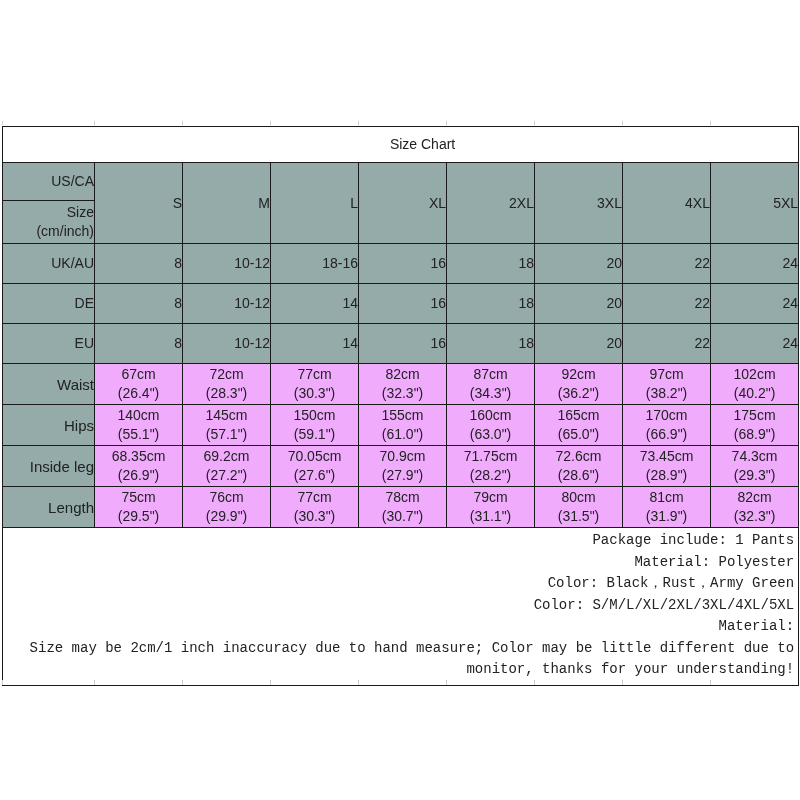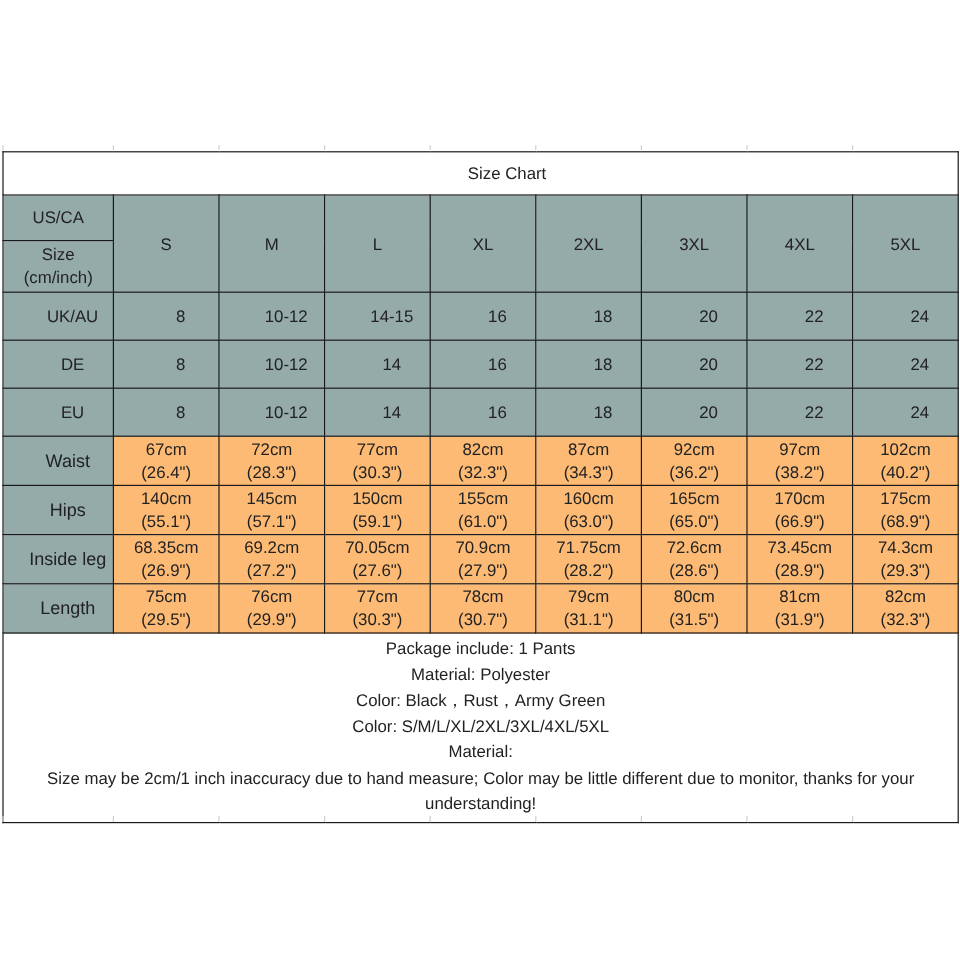--- a/index.html
+++ b/index.html
@@ -3,28 +3,28 @@
   <meta charset="utf-8">
   <style>
     html, body { margin: 0; padding: 0; background: #ffffff; }
     body { width: 800px; height: 800px; position: relative; overflow: hidden;
            font-family: "Liberation Sans", sans-serif; color: #222222; }
     .sheet { position: absolute; left: 2px; top: 126px; width: 796px; }
     table { border-collapse: collapse; width: 796px; table-layout: fixed; }
     td { border: 1.5px solid #1a1a1a; text-align: center; vertical-align: middle;
          font-size: 14px; line-height: 19px; padding: 0; }
     .title td { height: 35px; background: #ffffff; font-size: 14px; padding-left: 44px; }
-    .teal { background: #94aba9; }
-    .white { background: #fdba74; }
+    .teal { background: #94aba9; text-align: right; }
+    .white { background: #f0abfc; }
     .hdr-sub { height: 37px; }
     .hdr-sub2 { height: 42px; }
     .size-row td { height: 39px; padding-left: 24px; }
     .meas-row td { height: 40px; }
     .meas-row td.label { font-size: 15px; padding-left: 16px; }
-    .notes td { text-align: center; padding: 2px 4px 4px 4px; font-size: 14px; line-height: 21.5px; height: 140px; vertical-align: top; }
+    .notes td { text-align: right; padding: 2px 4px 4px 4px; font-size: 14px; line-height: 21.5px; height: 140px; vertical-align: top; font-family: Liberation Mono, monospace; }
     .note-line { display: block; }
     .ticks { position: absolute; left: 0; top: 680px; width: 800px; height: 6px; }
     .tick { position: absolute; top: 0; width: 1px; height: 5px; background: #cfcfcf; }
     .tick-top { position: absolute; top: 121px; width: 1px; height: 4px; background: #cfcfcf; }
   </style>
 </head>
 <body>
 
 <div class="sheet">
   <table>
@@ -56,21 +56,21 @@
     </tr>
     <tr>
       <td class="teal hdr-sub2" style="white-space:pre-line">Size
 (cm/inch)</td>
     </tr>
 
     <tr class="size-row">
       <td class="teal">UK/AU</td>
       <td class="teal">8</td>
       <td class="teal">10-12</td>
-      <td class="teal">14-15</td>
+      <td class="teal">18-16</td>
       <td class="teal">16</td>
       <td class="teal">18</td>
       <td class="teal">20</td>
       <td class="teal">22</td>
       <td class="teal">24</td>
     </tr>
     <tr class="size-row">
       <td class="teal">DE</td>
       <td class="teal">8</td>
       <td class="teal">10-12</td>

